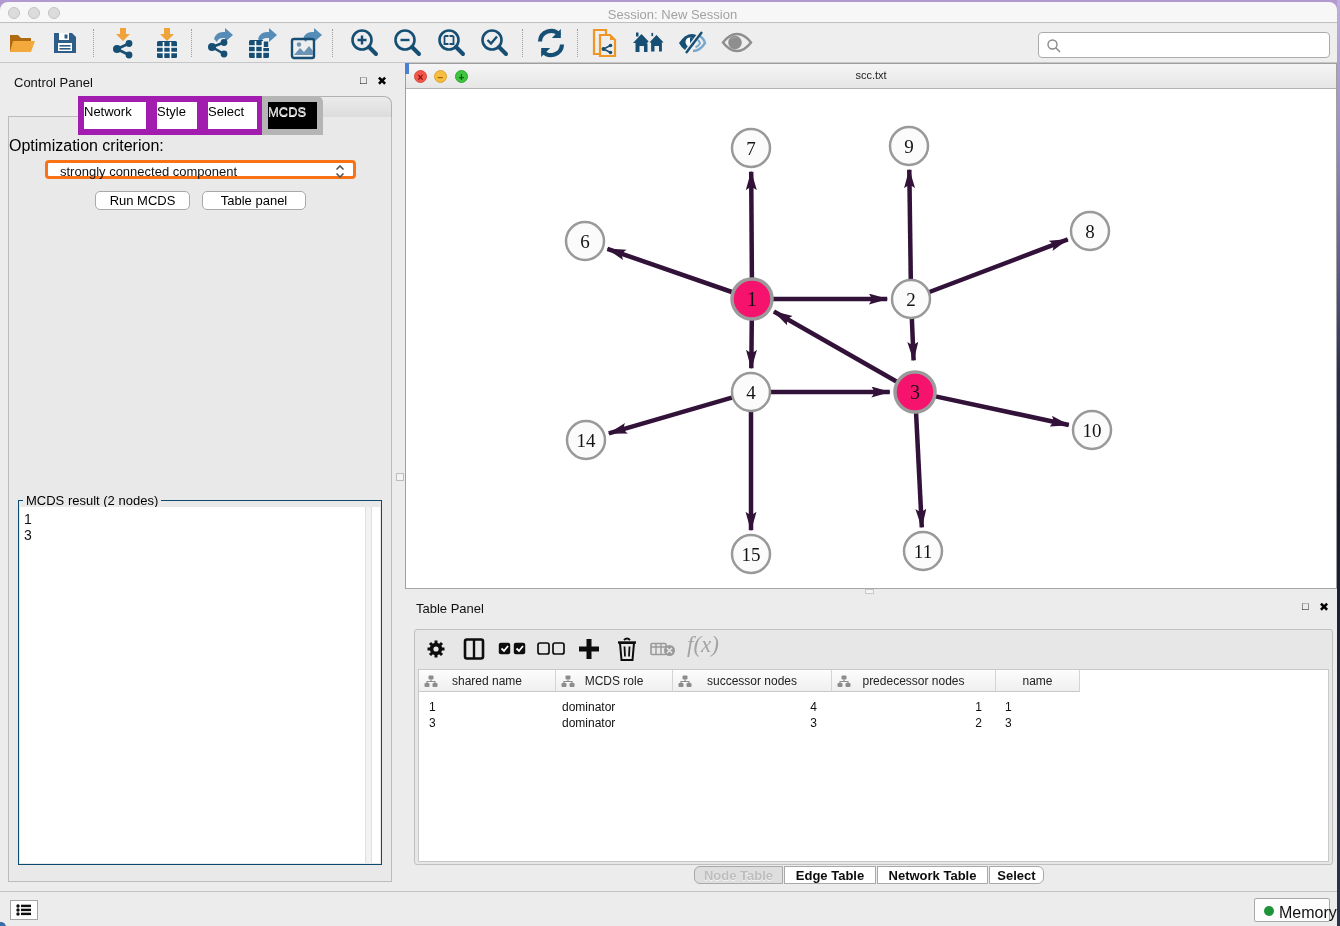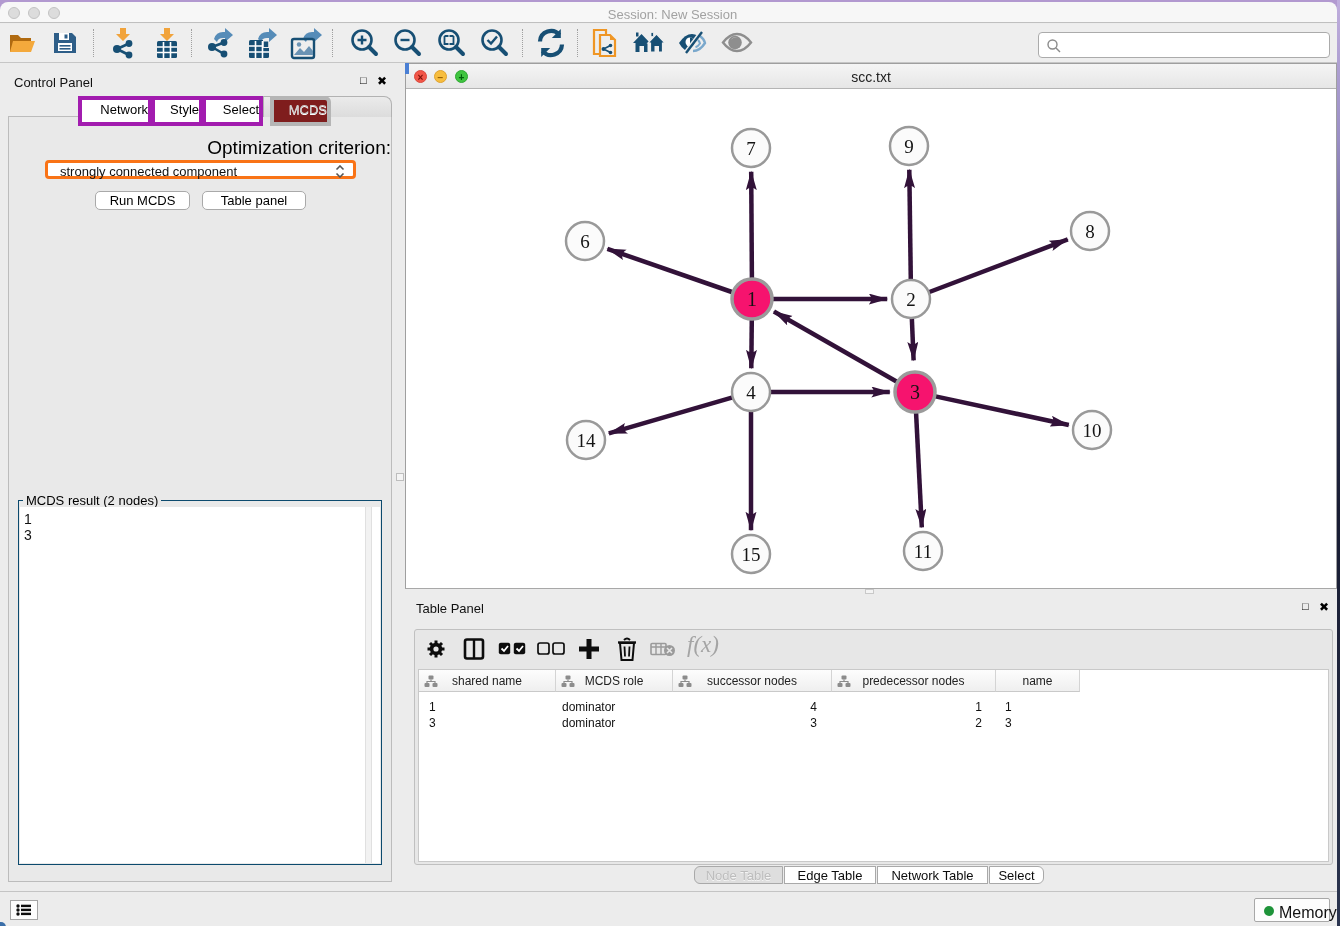--- a/index.html
+++ b/index.html
@@ -13,35 +13,35 @@
 #wtitle{position:absolute;top:5px;left:4px;width:100%;text-align:center;font-size:13px;color:#a2a2a2}
 #toolbar{left:0;top:24px;width:1337px;height:39px;background:#eeeeee;border-bottom:1px solid #c6c6c6}
 .tsep{position:absolute;top:5px;height:28px;width:0;border-left:1px dotted #9f9f9f}
 .ticon{position:absolute;top:3px}
 #searchbox{position:absolute;left:1038px;top:8px;width:292px;height:26px;background:#fff;border:1px solid #ababab;border-radius:4px}
 
 #cpanel{left:0;top:63px;width:393px;height:823px}
 #cphead{position:absolute;left:14px;top:12px;font-size:13px;color:#111}
 .winbtn{position:absolute;font-size:12px;color:#000}
 #cptabs{position:absolute;left:78px;top:33px;height:21px;font-size:13px}
-.tab{position:absolute;top:0;height:30px;background:#fff;border:4px solid #a21caf;text-align:right;line-height:20px;color:#000}
+.tab{position:absolute;top:0;height:39px;background:#fff;border:6px solid #a21caf;text-align:left;line-height:20px;color:#000}
 #cpcontent{position:absolute;left:8px;top:53px;width:384px;height:766px;background:#e9e9e9;border:1px solid #bcbcbc}
 
 #netwin{left:405px;top:63px;width:932px;height:526px;border:1px solid #9f9f9f;border-bottom:1px solid #a8a8a8;background:#fff}
 #nettitle{position:absolute;left:0;top:0;width:100%;height:25px;background:linear-gradient(#f5f5f5,#e6e6e6);border-bottom:1px solid #b4b4b4}
 .mtl{position:absolute;top:5.5px;width:13px;height:13px;border-radius:50%;font-size:10px;font-weight:bold;text-align:center;line-height:13px}
 #graph{position:absolute;left:1px;top:26px}
 
 #tpanel{left:405px;top:597px;width:932px;height:289px}
 #tpbox{position:absolute;left:9px;top:32px;width:919px;height:236px;background:#e7e7e7;border:1px solid #c0c0c0;border-radius:3px}
 #ttable{position:absolute;left:3px;top:39px;width:911px;height:193px;background:#fff;border:1px solid #c9c9c9}
 .th{position:absolute;top:0;height:22px;background:linear-gradient(#fdfdfd,#efefef);border-right:1px solid #d4d4d4;border-bottom:1px solid #c9c9c9;font-size:12px;color:#222;text-align:center;line-height:22px}
 .treeicon{position:absolute;top:5px;left:5px}
 .td{position:absolute;font-size:12px;color:#111;height:16px;line-height:16px}
-.btab{position:absolute;top:0;height:18px;border:1px solid #a9a9a9;background:#fff;font-size:13px;font-weight:normal;text-align:center;color:#0c0c0c}
+.btab{position:absolute;top:0;height:18px;border:1px solid #a9a9a9;background:#fff;font-size:13px;font-weight:bold;text-align:center;color:#0c0c0c}
 
 #statusbar{left:0;top:891px;width:1337px;height:35px;background:#ececec;border-top:1px solid #c4c4c4}
 </style></head>
 <body>
 <div class="abs" style="left:0;top:0;width:1340px;height:14px;background:#b299d0"></div>
 <div class="abs" id="titlebar">
   <div class="tl" style="left:8px"></div>
     <div class="tl" style="left:28px"></div>
     <div class="tl" style="left:48px"></div>
   <div id="wtitle">Session: New Session</div>
@@ -166,50 +166,50 @@
     <circle cx="6.5" cy="6.5" r="4.5" fill="none" stroke="#8a8a8a" stroke-width="1.4"></circle>
     <path d="M10 10 l4 4" stroke="#8a8a8a" stroke-width="1.4"></path>
   </svg>
 </div>
 </div>
 <div class="abs" id="cpanel">
   <div id="cphead">Control Panel</div>
   <div class="winbtn" style="left:360px;top:11px;font-size:11px">□</div>
   <div class="winbtn" style="left:377px;top:11px">✖</div>
   <div id="cpcontent">
-    <div style="position:absolute;left:0;top:20px;width:100%;text-align:right;font-size:19px;color:#000">Optimization criterion:</div>
+    <div style="position:absolute;left:0;top:20px;width:100%;text-align:left;font-size:16px;color:#000">Optimization criterion:</div>
     <div style="position:absolute;left:36px;top:43px;width:311px;height:19px;background:#fff;border:3px solid #f97316;border-radius:4px;font-size:13px;color:#111;line-height:17px;padding-left:12px">strongly connected component
       <svg width="10" height="13" viewBox="0 0 10 13" style="position:absolute;right:8px;top:2px">
         <path d="M1.5 4.5 L5 1 L8.5 4.5 M1.5 8.5 L5 12 L8.5 8.5" fill="none" stroke="#555" stroke-width="1.6"></path>
       </svg>
     </div>
     <div style="position:absolute;left:86px;top:74px;width:95px;height:19px;background:#fff;border:1px solid #a9a9a9;border-radius:5px;font-size:13px;color:#000;text-align:center;line-height:17px">Run MCDS</div>
     <div style="position:absolute;left:193px;top:74px;width:104px;height:19px;background:#fff;border:1px solid #a9a9a9;border-radius:5px;font-size:13px;color:#000;text-align:center;line-height:17px">Table panel</div>
     <div id="fieldset" style="position:absolute;left:9px;top:383px;width:364px;height:365px;border:1px solid #0c4a6e">
       <div style="position:absolute;left:4px;top:-8px;background:#e9e9e9;font-size:13px;color:#000;padding:0 3px">MCDS result (2 nodes)</div>
       <div style="position:absolute;left:1px;top:6px;width:360px;height:356px;background:#fff">
         <div style="position:absolute;left:4px;top:4px;font-size:14px;color:#111;line-height:16px">1<br>3</div>
         <div style="position:absolute;right:8px;top:0;width:7px;height:100%;background:#f2f2f2;border-left:1px solid #e0e0e0;border-right:1px solid #e0e0e0"></div>
       </div>
     </div>
   </div>
   <div style="position:absolute;left:263px;top:33px;width:129px;height:21px;background:linear-gradient(#ebebeb,#dcdcdc);border:1px solid #b2b2b2;border-bottom:none;border-radius:0 8px 0 0"></div>
   <div id="cptabs">
     <div class="tab" style="left:0px;width:74px">Network</div>
     <div class="tab" style="left:73px;width:52px">Style</div>
     <div class="tab" style="left:124px;width:61px">Select</div>
-    <div class="tab" style="left:192px;width:61px;background:#7f1d1d;border-color:#b5b5b5;color:#c9c9c9;border-radius:0 6px 0 0;text-shadow:0 1px 0 #fff">MCDS</div>
+    <div class="tab" style="left:184px;width:61px;background:#000000;border-color:#b5b5b5;color:#c9c9c9;border-radius:0 6px 0 0;text-shadow:0 1px 0 #fff">MCDS</div>
   </div>
 </div>
 <div class="abs" id="netwin">
   <div id="nettitle">
     <div class="mtl" style="left:8px;background:#f25648;border:1px solid #d94a3e;color:#7c100a">×</div>
     <div class="mtl" style="left:28px;background:#f7bd3e;border:1px solid #dfa32f;color:#945d00">−</div>
     <div class="mtl" style="left:49px;background:#3fc43f;border:1px solid #2ea832;color:#00610b">+</div>
-    <div style="position:absolute;width:100%;text-align:center;top:5px;font-size:14px;color:#222">scc.txt</div>
+    <div style="position:absolute;width:100%;text-align:center;top:5px;font-size:11px;color:#222">scc.txt</div>
   </div>
   <div id="graph">
   <svg width="929" height="499" viewBox="0 0 929 499" font-family="Liberation Serif, serif">
     <defs>
       <marker id="arr" markerUnits="userSpaceOnUse" markerWidth="21" markerHeight="12" refX="18.5" refY="5.5" orient="auto">
         <path d="M0 0 L19.5 5.5 L0 11 Q5 5.5 0 0 z" fill="#321239"></path>
       </marker>
     </defs>
     <g stroke="#321239" stroke-width="4.5" marker-end="url(#arr)">
       <line x1="344.9" y1="189.3" x2="344.2" y2="81.7"></line>

